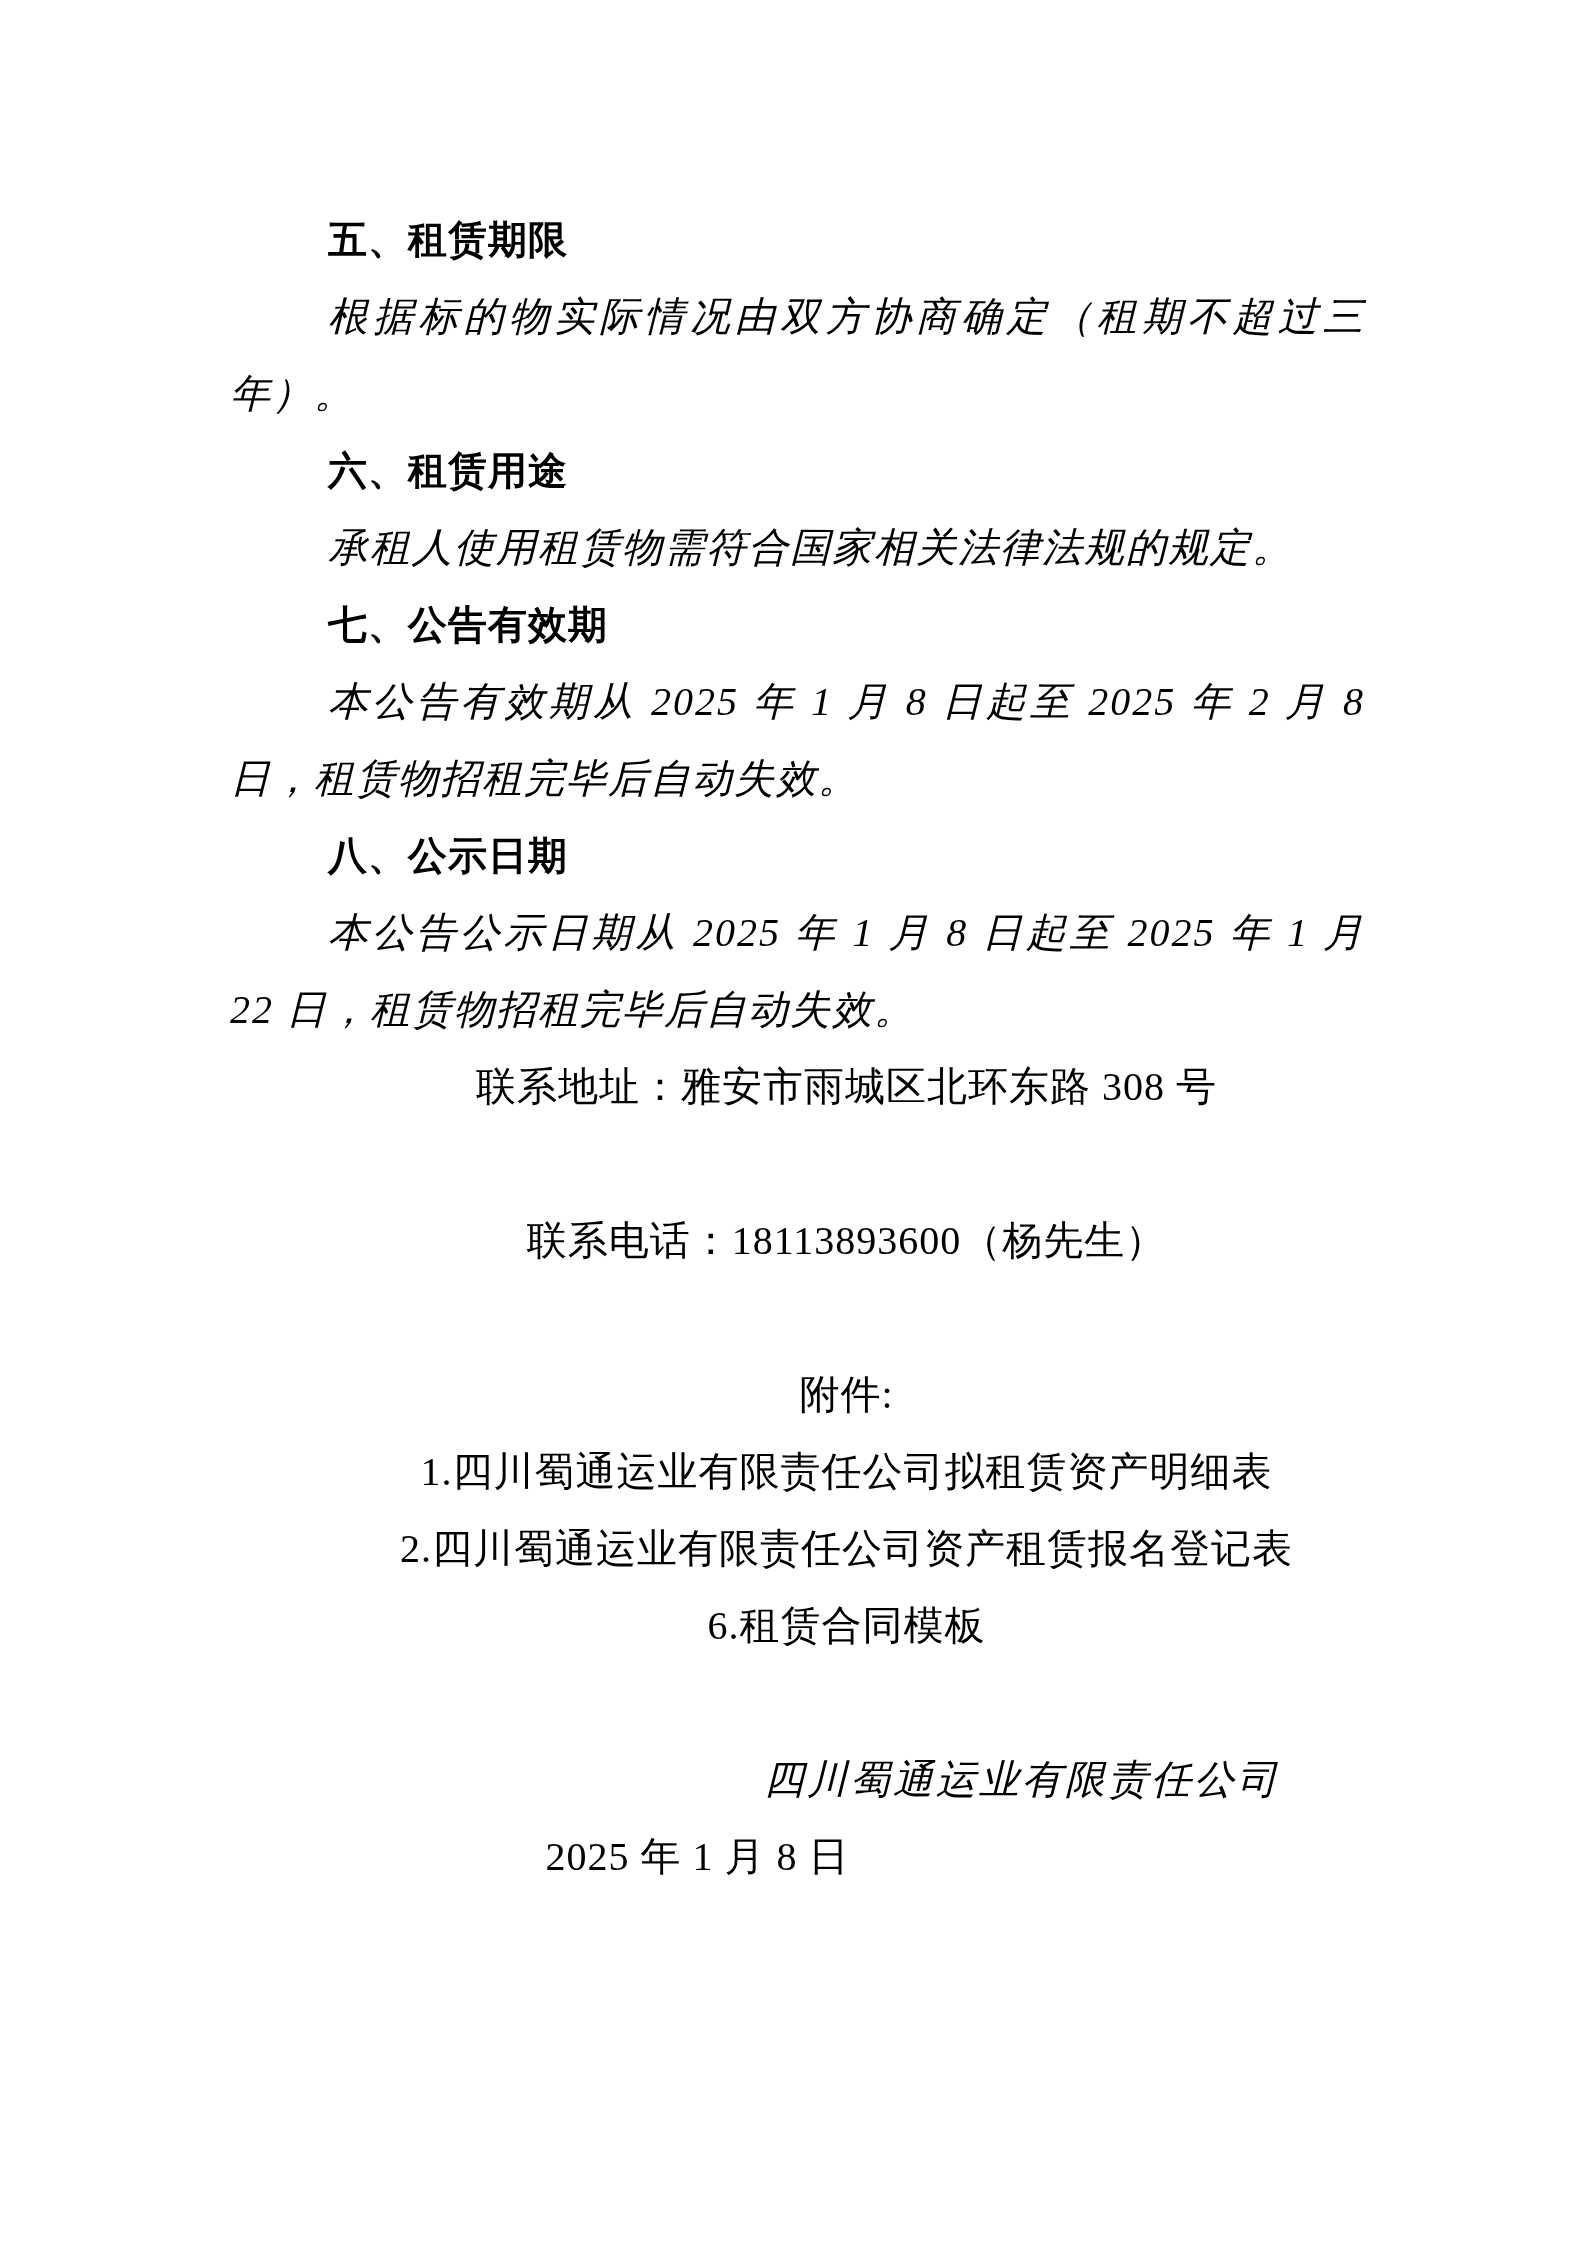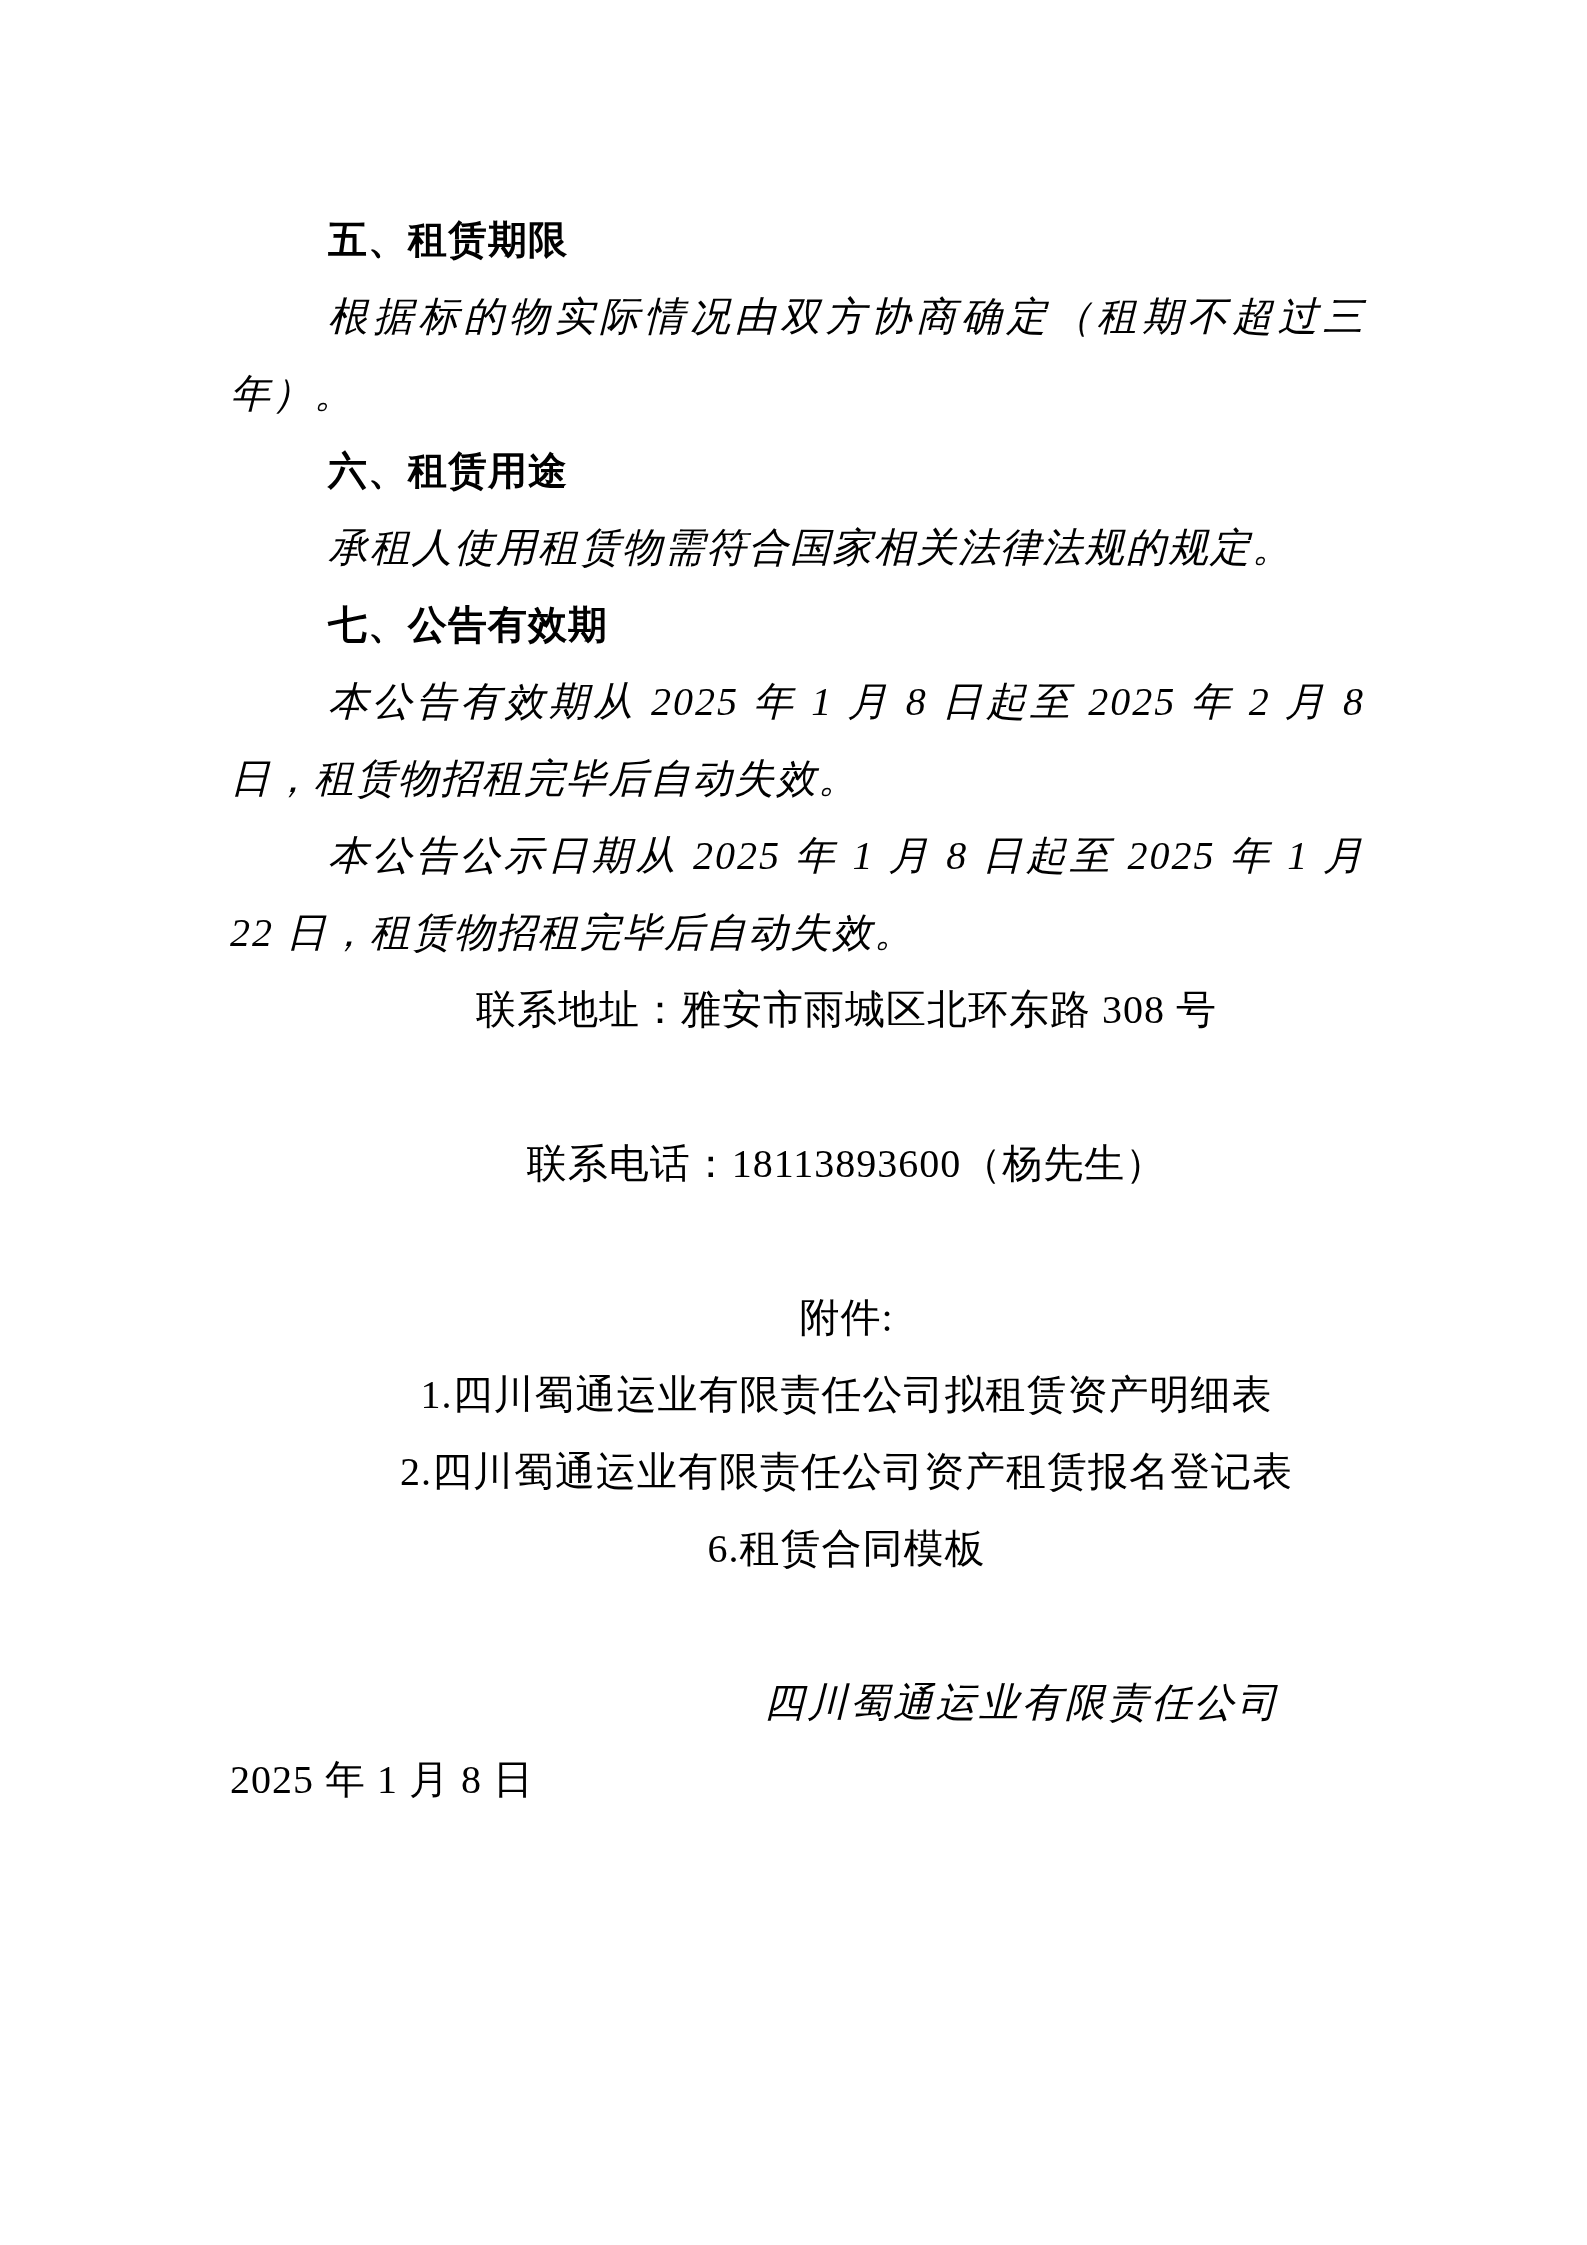--- a/index.html
+++ b/index.html
@@ -52,40 +52,41 @@
   .blank {
     height: 77px;
   }
   .sig-company {
     text-align: right;
     padding-right: 85px;
     letter-spacing: 3px;
     font-style: italic;
   }
   .sig-date {
-    text-align: left;
+    text-align: center;
     padding-right: 200px;
     letter-spacing: 1px;
   }
 </style>
 </head>
 <body>
 
 <div class="page">
   <div class="doc">
 
     <div class="heading">五、租赁期限</div>
     <div class="para">根据标的物实际情况由双方协商确定（租期不超过三年）。</div>
 
     <div class="heading">六、租赁用途</div>
     <div class="para">承租人使用租赁物需符合国家相关法律法规的规定。</div>
 
     <div class="heading">七、公告有效期</div>
     <div class="para">本公告有效期从 2025 年 1 月 8 日起至 2025 年 2 月 8 日，租赁物招租完毕后自动失效。</div>
 
+    <div class="heading">八、公示日期</div>
     <div class="para">本公告公示日期从 2025 年 1 月 8 日起至 2025 年 1 月 22 日，租赁物招租完毕后自动失效。</div>
 
     <div class="line">联系地址：雅安市雨城区北环东路 308 号</div>
 
     <div class="blank"></div>
 
     <div class="line">联系电话：18113893600（杨先生）</div>
 
     <div class="blank"></div>
 

